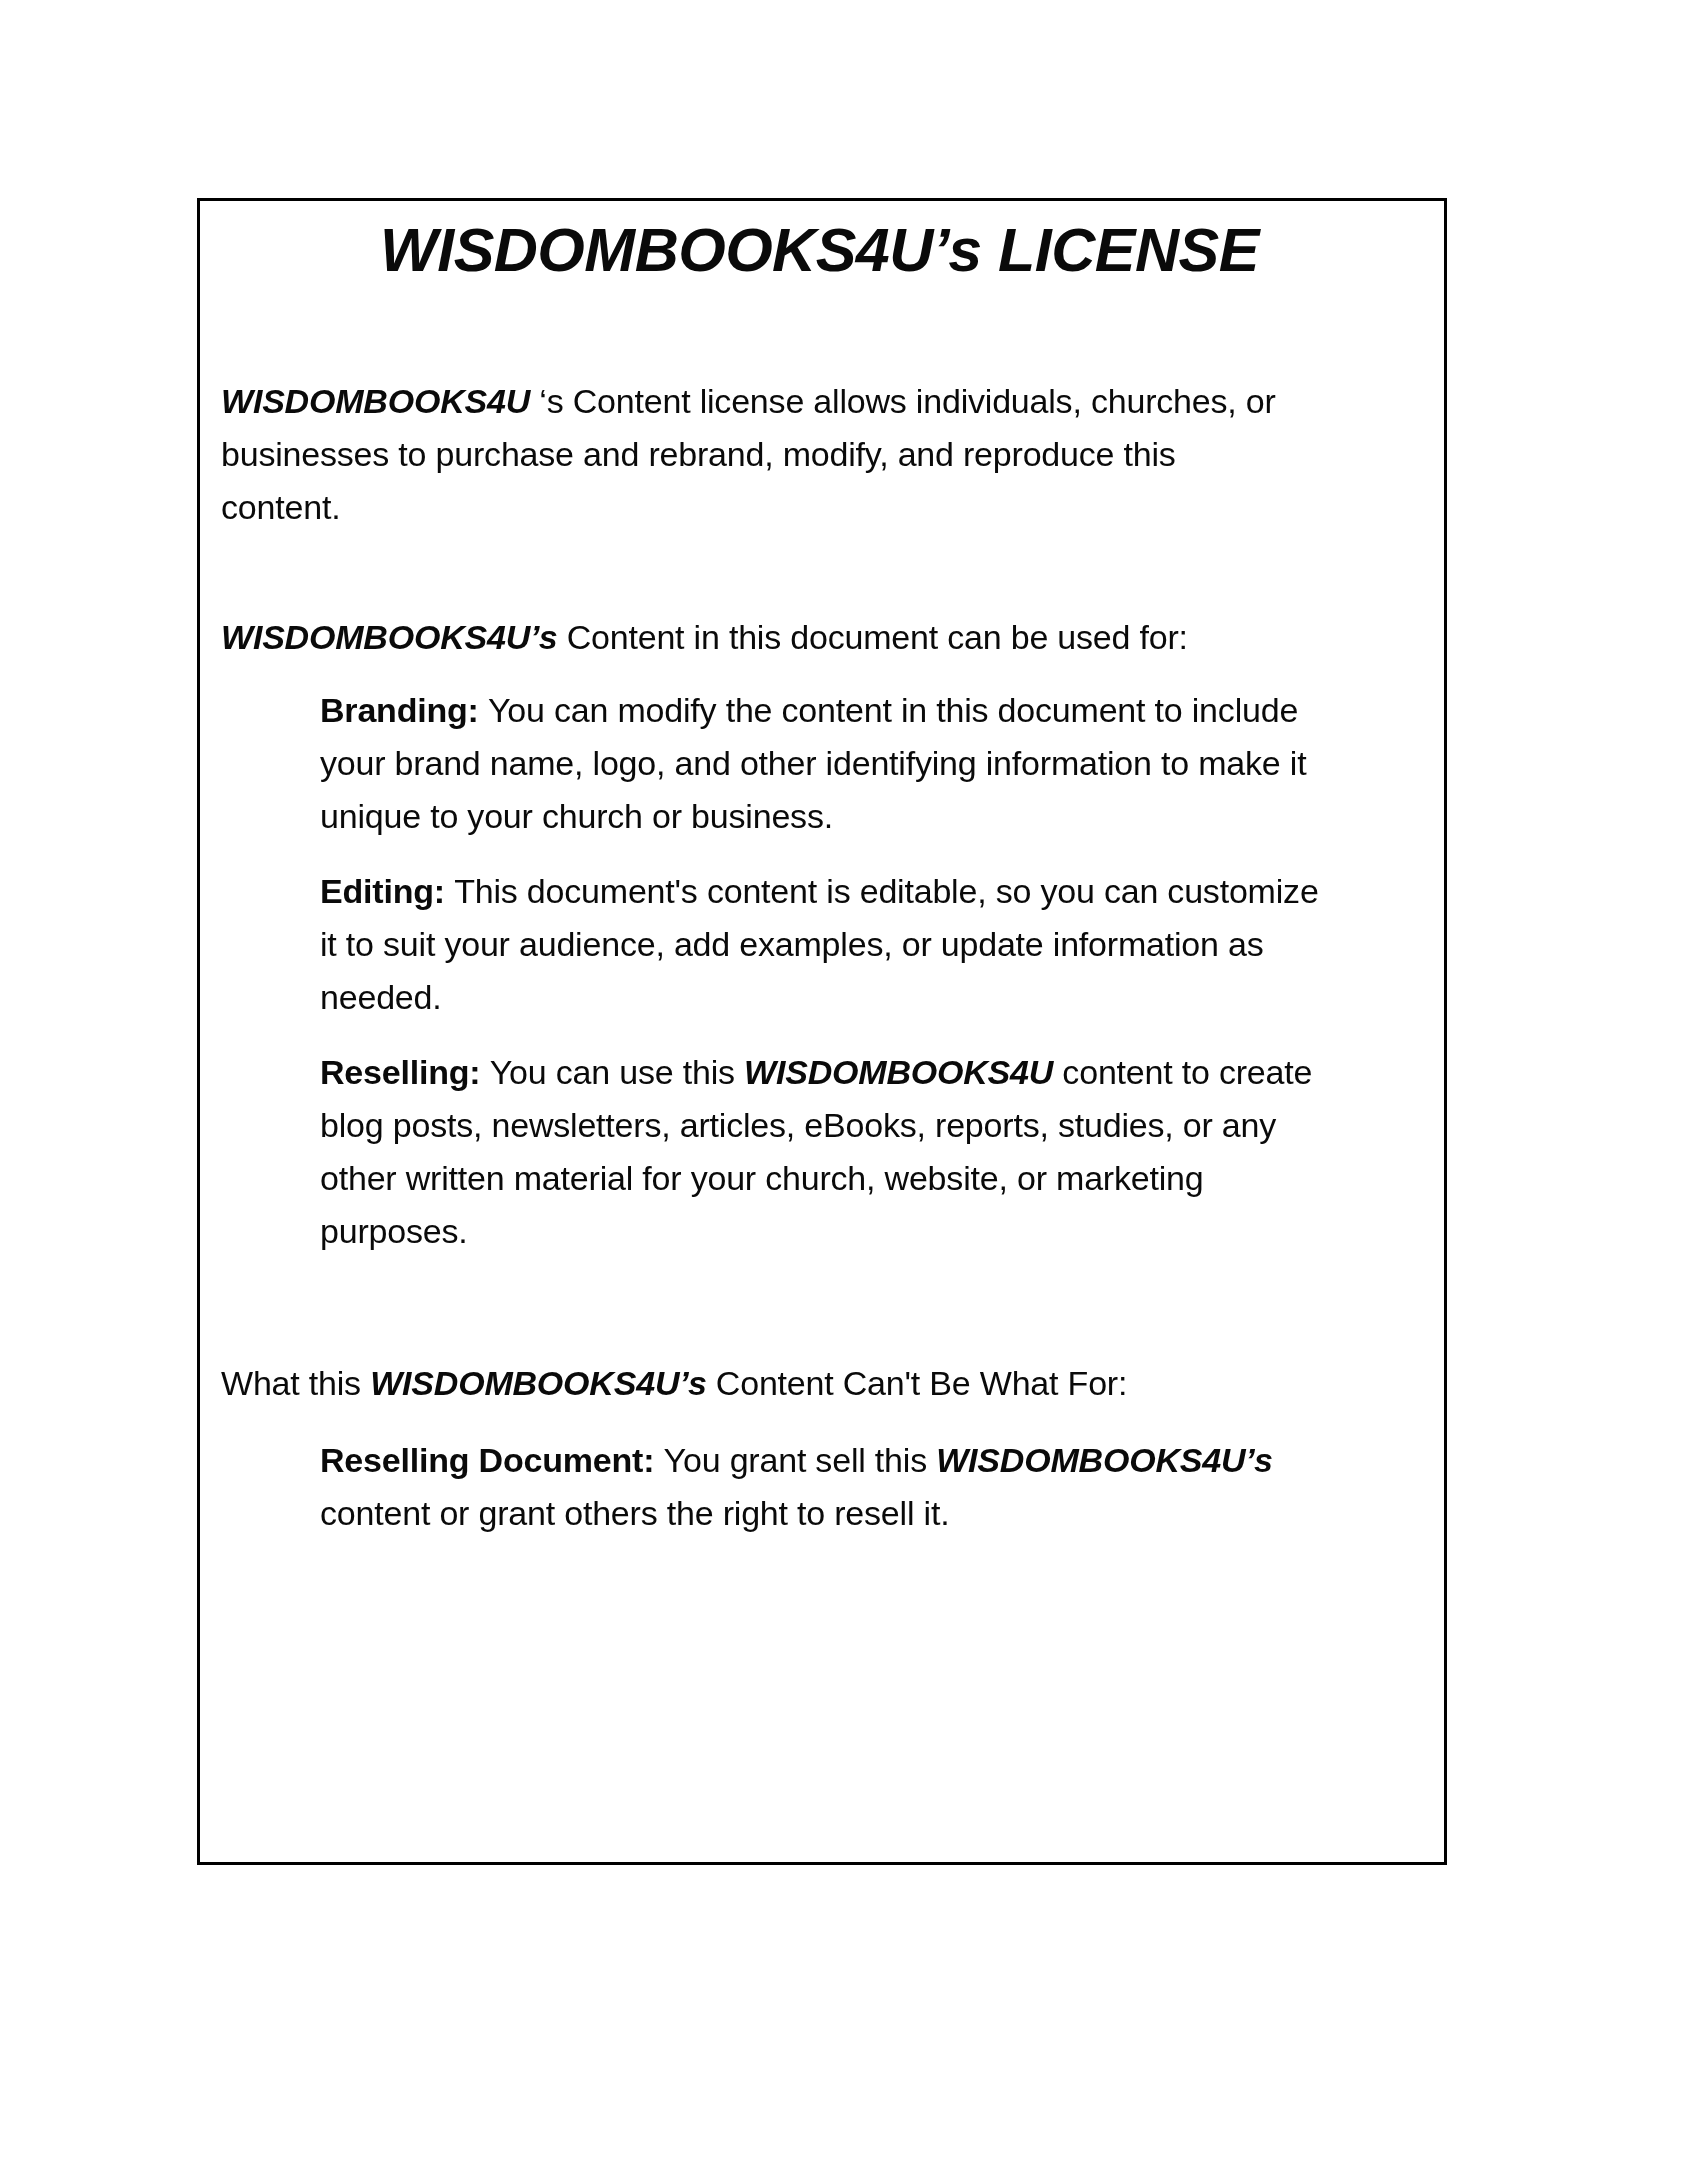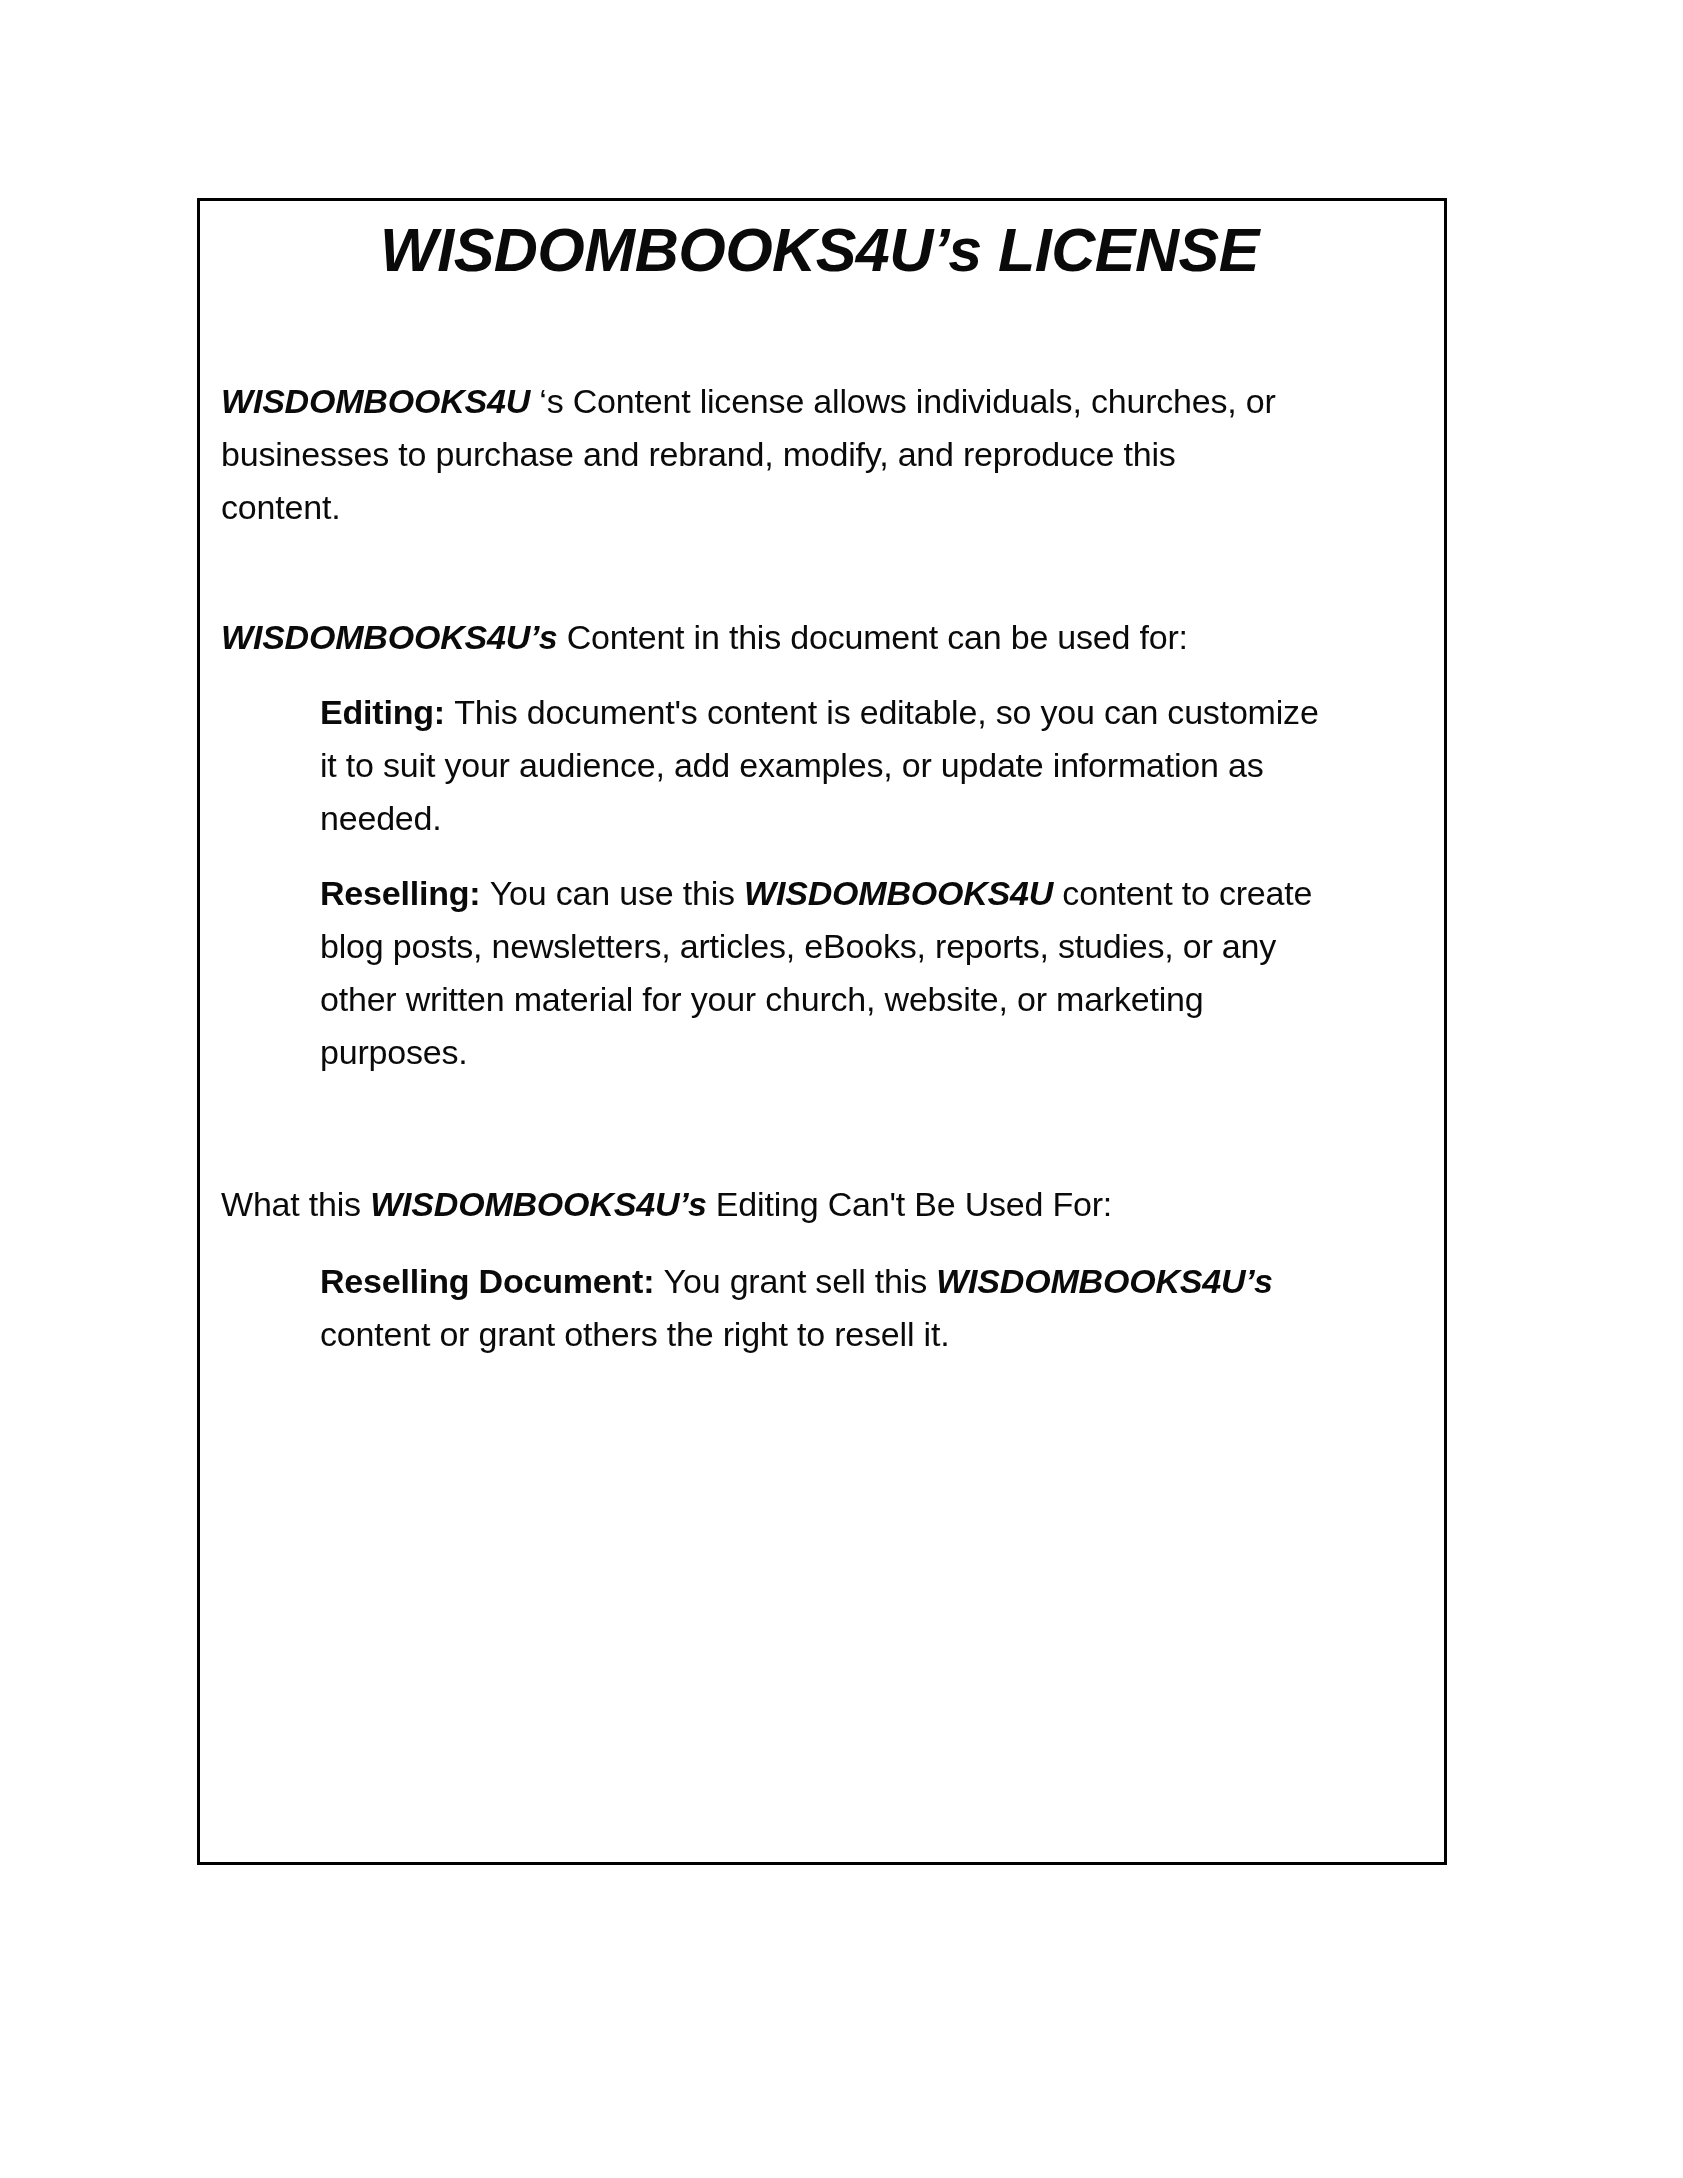--- a/index.html
+++ b/index.html
@@ -64,31 +64,34 @@
   <div class="doc-box">
 
     <h1 class="title">WISDOMBOOKS4U’s LICENSE</h1>
 
     <p class="para intro"><span class="seg-brand">WISDOMBOOKS4U</span><span class="seg-regular"> ‘s Content license allows individuals, churches, or
 businesses to purchase and rebrand, modify, and reproduce this
 content.</span></p>
 
     <p class="para heading"><span class="seg-brand">WISDOMBOOKS4U’s</span><span class="seg-regular"> Content in this document can be used for:</span></p>
 
+    <p class="para item item-first"><span class="seg-bold">Branding: </span><span class="seg-regular">You can modify the content in this document to include
+your brand name, logo, and other identifying information to make it
+unique to your church or business.</span></p>
 
     <p class="para item item-next"><span class="seg-bold">Editing: </span><span class="seg-regular">This document's content is editable, so you can customize
 it to suit your audience, add examples, or update information as
 needed.</span></p>
 
     <p class="para item item-next"><span class="seg-bold">Reselling: </span><span class="seg-regular">You can use this </span><span class="seg-brand">WISDOMBOOKS4U</span><span class="seg-regular"> content to create
 blog posts, newsletters, articles, eBooks, reports, studies, or any
 other written material for your church, website, or marketing
 purposes.</span></p>
 
 
-    <p class="para restricted-heading"><span class="seg-regular">What this </span><span class="seg-brand">WISDOMBOOKS4U’s</span><span class="seg-regular"> Editing Can't Be Used For:</span></p>
+    <p class="para restricted-heading"><span class="seg-regular">What this </span><span class="seg-brand">WISDOMBOOKS4U’s</span><span class="seg-regular"> Content Can't Be What For:</span></p>
 
     <p class="para item restricted-item"><span class="seg-bold">Reselling Document: </span><span class="seg-regular">You grant sell this </span><span class="seg-brand">WISDOMBOOKS4U’s</span><span class="seg-regular">
 content or grant others the right to resell it.</span></p>
 
   </div>
 </div>
 
 
 </body></html>

